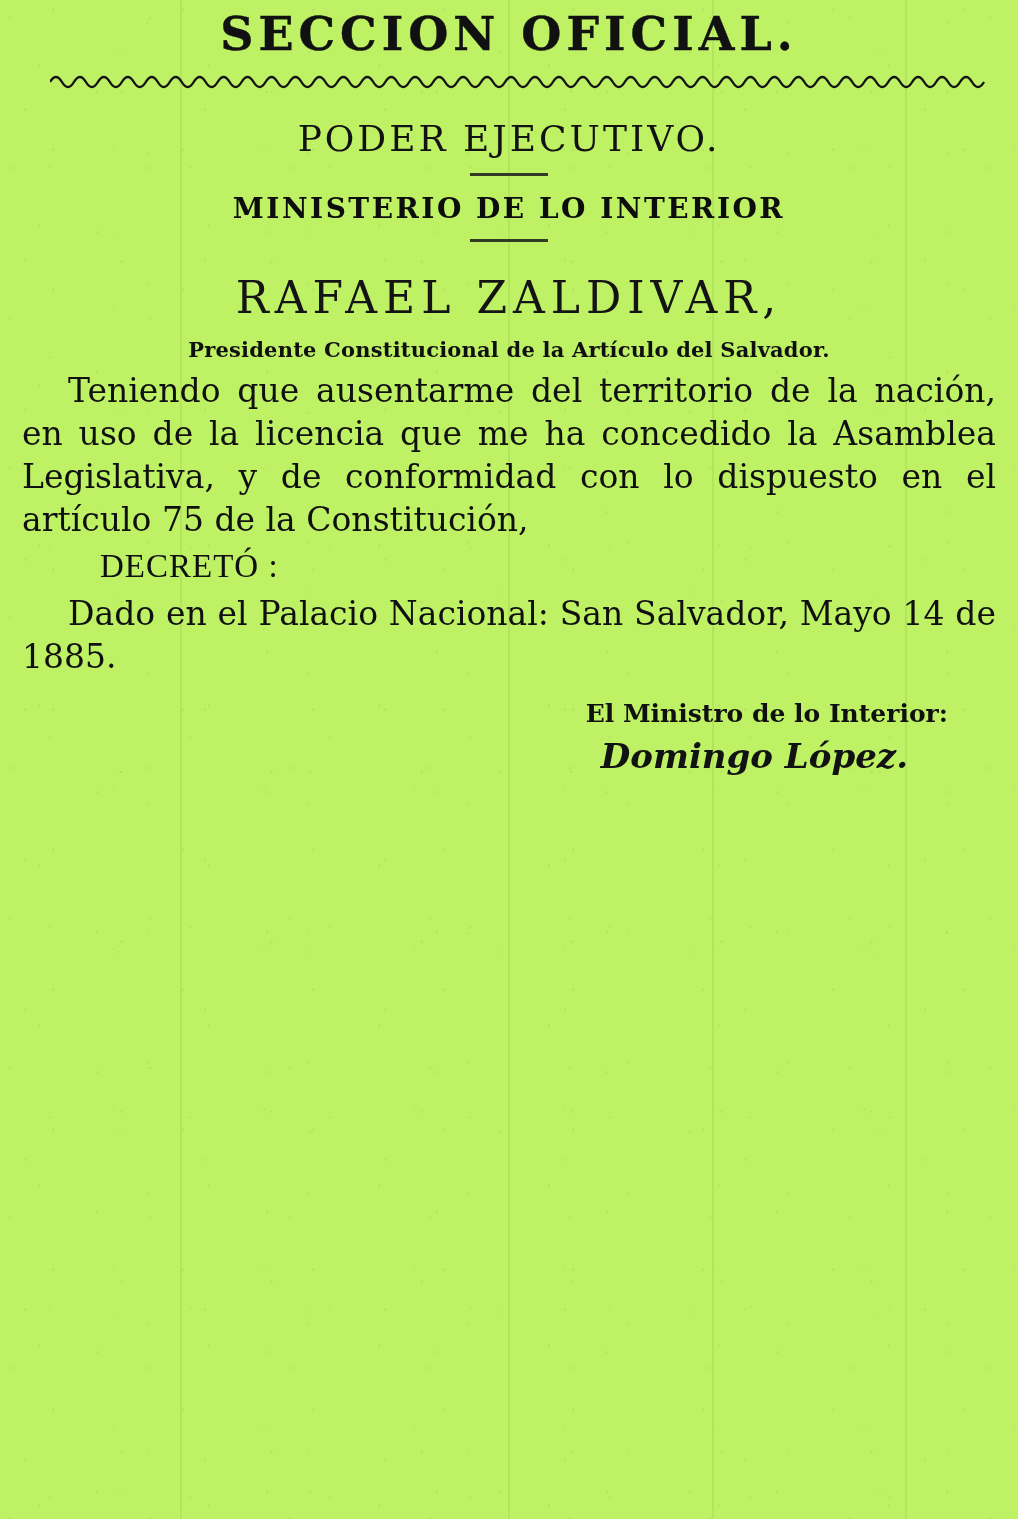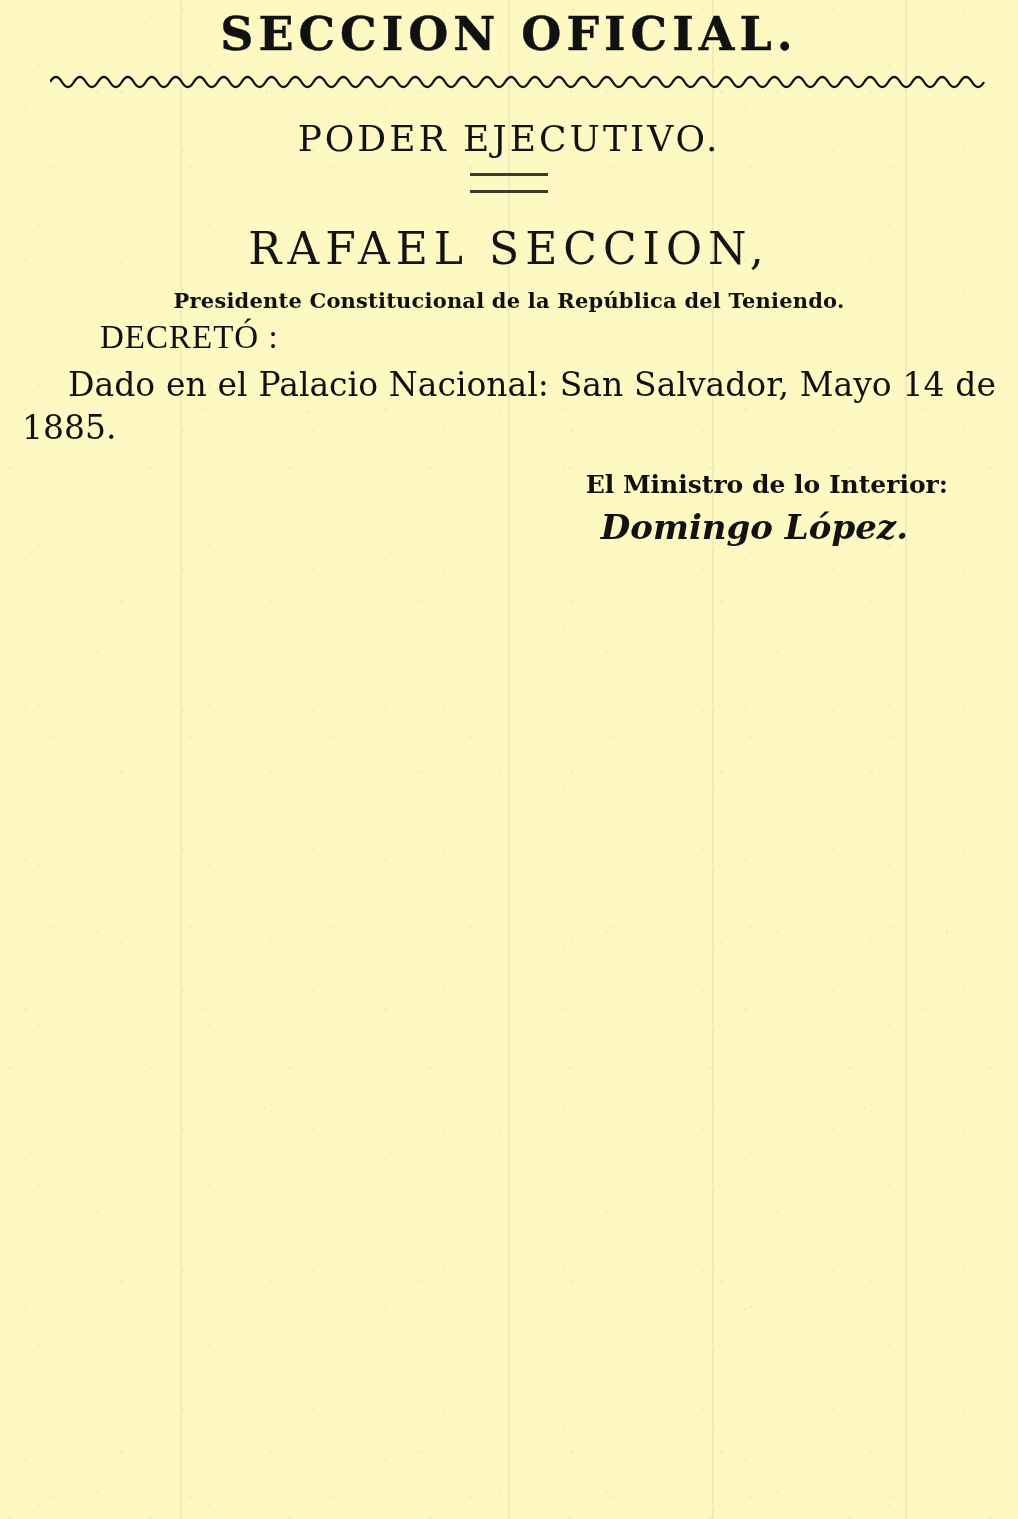--- a/index.html
+++ b/index.html
@@ -11,21 +11,21 @@
     width: 1018px;
     height: 1519px;
     overflow: hidden;
     font-family: "Liberation Serif", serif;
     color: #0b0b0b;
   }
   .page {
     position: relative;
     width: 1018px;
     height: 1519px;
-    background: #fef9c3;
+    background: #bef264;
     padding: 0;
     box-sizing: border-box;
   }
   
   .grain {
     position: absolute;
     inset: 0;
     pointer-events: none;
     opacity: 0.30;
     background-image:
@@ -185,27 +185,31 @@
   <div class="wavy-rule">
     <svg viewBox="0 0 940 22" preserveAspectRatio="none" aria-hidden="true">
       <path d="M0,14 Q6,4 12,14 T24,14 T36,14 T48,14 T60,14 T72,14 T84,14 T96,14 T108,14 T120,14 T132,14 T144,14 T156,14 T168,14 T180,14 T192,14 T204,14 T216,14 T228,14 T240,14 T252,14 T264,14 T276,14 T288,14 T300,14 T312,14 T324,14 T336,14 T348,14 T360,14 T372,14 T384,14 T396,14 T408,14 T420,14 T432,14 T444,14 T456,14 T468,14 T480,14 T492,14 T504,14 T516,14 T528,14 T540,14 T552,14 T564,14 T576,14 T588,14 T600,14 T612,14 T624,14 T636,14 T648,14 T660,14 T672,14 T684,14 T696,14 T708,14 T720,14 T732,14 T744,14 T756,14 T768,14 T780,14 T792,14 T804,14 T816,14 T828,14 T840,14 T852,14 T864,14 T876,14 T888,14 T900,14 T912,14 T924,14 T936,14" fill="none" stroke="#141414" stroke-width="2.4"></path>
     </svg>
   </div>
 
   <div class="heading-1">PODER EJECUTIVO.</div>
 
   <div class="short-rule"></div>
 
+  <div class="heading-2">MINISTERIO DE LO INTERIOR</div>
 
   <div class="short-rule"></div>
 
-  <div class="heading-name">RAFAEL SECCION,</div>
-
-  <div class="subtitle">Presidente Constitucional de la República del Teniendo.</div>
-
+  <div class="heading-name">RAFAEL ZALDIVAR,</div>
+
+  <div class="subtitle">Presidente Constitucional de la Artículo del Salvador.</div>
+
+  <div class="body-block">
+    <p class="indent">Teniendo que ausentarme del territorio de la nación, en uso de la licencia que me ha concedido la Asamblea Legislativa, y de conformidad con lo dispuesto en el artículo 75 de la Constitución,</p>
+  </div>
 
   <div class="decreto smallcaps">DECRETÓ :</div>
 
 
   <div class="body-block">
     <p class="indent">Dado en el Palacio Nacional: San Salvador, Mayo 14 de 1885.</p>
   </div>
 
 
   <div class="minister-line">El Ministro de lo Interior:</div>

